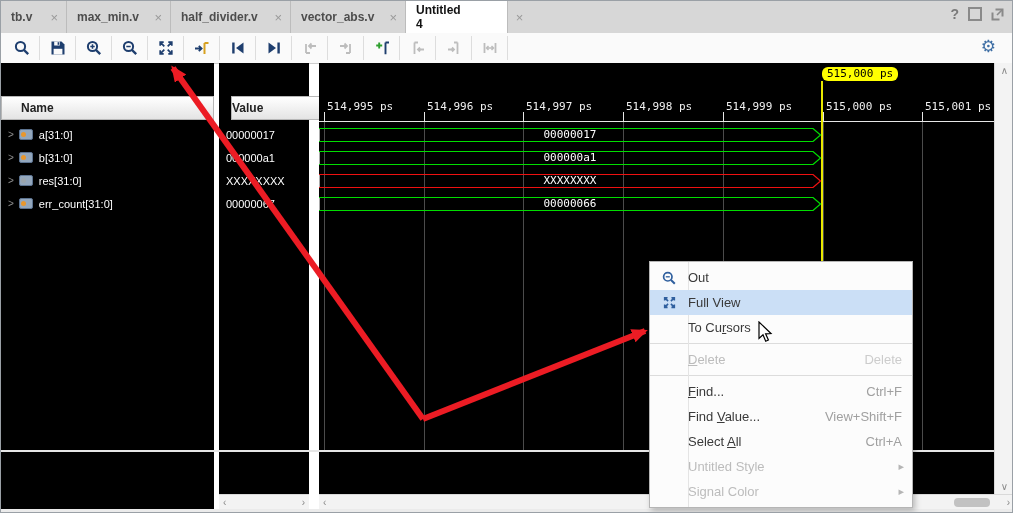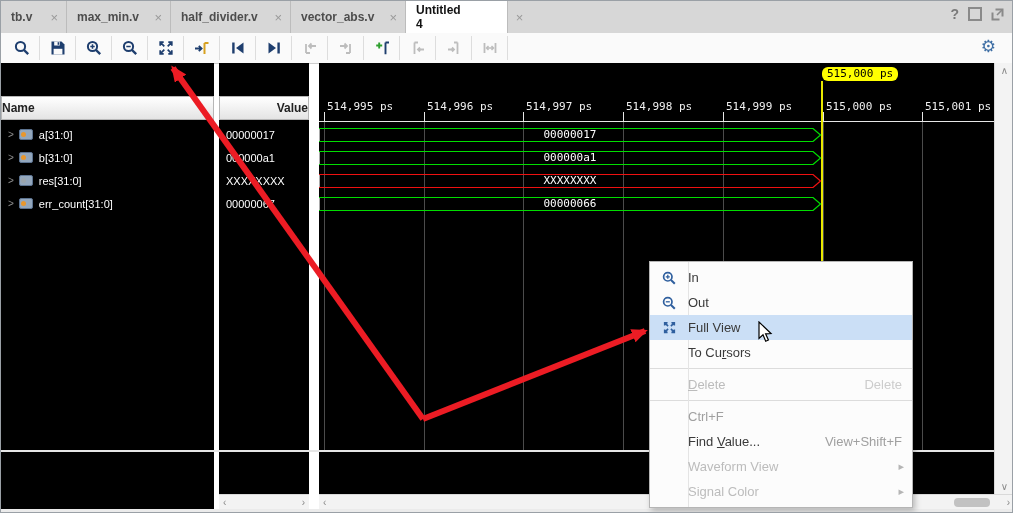--- a/index.html
+++ b/index.html
@@ -207,21 +207,21 @@
         <svg width="18" height="18">
           <path d="M3.5 4 V14 M14.5 4 V14" fill="none" stroke="#bdbdbd" stroke-width="1.8"></path>
           <path d="M5.5 9 H12.5 M7.5 7 L5.5 9 L7.5 11 M10.5 7 L12.5 9 L10.5 11" fill="none" stroke="#bdbdbd" stroke-width="1.5"></path>
         </svg>
       </div>
     </div>
     <span class="gear">⚙</span>
   </div>
 
   <div class="panel-black" style="left:0;top:62px;width:213px;height:446px"></div>
-  <div class="colheader" style="left:0;width:213px;">
+  <div class="colheader" style="left:0;width:213px;padding-left:19px">
     <span>Name</span>
   </div>
 
   <div class="sigrow" style="left:0;top:122px;width:211px">
     <span class="expander">&gt;</span>
     <span class="busicon"></span>
     <span>a[31:0]</span>
   </div>
   <div class="sigrow" style="left:0;top:145px;width:211px">
     <span class="expander">&gt;</span>
@@ -233,21 +233,21 @@
     <span class="busicon gray"></span>
     <span>res[31:0]</span>
   </div>
   <div class="sigrow" style="left:0;top:191px;width:211px">
     <span class="expander">&gt;</span>
     <span class="busicon"></span>
     <span>err_count[31:0]</span>
   </div>
 
   <div class="panel-black" style="left:218px;top:62px;width:90px;height:431px"></div>
-  <div class="colheader" style="left:218px;width:90px;justify-content:flex-end">
+  <div class="colheader" style="left:230px;width:90px;justify-content:flex-start">
     <span>Value</span>
   </div>
   <div class="valrow" style="left:218px;top:122px;width:83px">
     <span>00000017</span>
     </div>
   <div class="valrow" style="left:218px;top:145px;width:83px">
     <span>000000a1</span>
     </div>
   <div class="valrow" style="left:218px;top:168px;width:83px">
     <span>XXXXXXXX</span>
@@ -326,30 +326,20 @@
   <div class="scroll hscroll" style="left:318px;top:493px;width:695px">
     <span>‹</span>
     <div class="thumb"></div>
     <span>›</span>
   </div>
   <div class="bottomstrip"></div>
 
   <div class="menu">
     <div class="gutterline"></div>
 
-    <div class="mitem">
-      <span class="micon">
-          <svg width="16" height="16">
-        <circle cx="6.8" cy="6.8" r="4.2" fill="none" stroke="#2f5f9e" stroke-width="1.7"></circle>
-        <line x1="10" y1="10" x2="13.8" y2="13.8" stroke="#2f5f9e" stroke-width="2"></line>
-        <path d="M4.8 6.8 H8.8 M6.8 4.8 V8.8" stroke="#2f5f9e" stroke-width="1.3"></path>
-          </svg>
-        </span>
-      <span class="mlabel"><span>In</span><span class="u"></span><span></span></span>
-    </div>
 
     <div class="mitem">
       <span class="micon">
           <svg width="16" height="16">
         <circle cx="6.8" cy="6.8" r="4.2" fill="none" stroke="#2f5f9e" stroke-width="1.7"></circle>
         <line x1="10" y1="10" x2="13.8" y2="13.8" stroke="#2f5f9e" stroke-width="2"></line>
         <path d="M4.8 6.8 H8.8" stroke="#2f5f9e" stroke-width="1.3"></path>
           </svg>
         </span>
       <span class="mlabel"><span>Out</span><span class="u"></span><span></span></span>
@@ -379,33 +369,39 @@
     <div class="mitem disabled">
       <span class="micon"></span>
       <span class="mlabel"><span></span><span class="u">D</span><span>elete</span></span>
       <span class="mshort">Delete</span>
     </div>
 
     <div class="msep"></div>
 
     <div class="mitem">
       <span class="micon"></span>
+      <span class="mlabel"><span></span><span class="u">F</span><span>ind...</span></span>
       <span class="mshort">Ctrl+F</span>
     </div>
 
     <div class="mitem">
       <span class="micon"></span>
       <span class="mlabel"><span>Find </span><span class="u">V</span><span>alue...</span></span>
       <span class="mshort">View+Shift+F</span>
     </div>
 
+    <div class="mitem">
+      <span class="micon"></span>
+      <span class="mlabel"><span>Select </span><span class="u">A</span><span>ll</span></span>
+      <span class="mshort">Ctrl+A</span>
+    </div>
 
     <div class="mitem disabled">
       <span class="micon"></span>
-      <span class="mlabel"><span>Waveform View</span><span class="u"></span><span></span></span>
+      <span class="mlabel"><span>Untitled Style</span><span class="u"></span><span></span></span>
       <span class="msub">▸</span>
     </div>
 
     <div class="mitem disabled">
       <span class="micon"></span>
       <span class="mlabel"><span>Signal Color</span><span class="u"></span><span></span></span>
       <span class="msub">▸</span>
     </div>
   </div>
 

